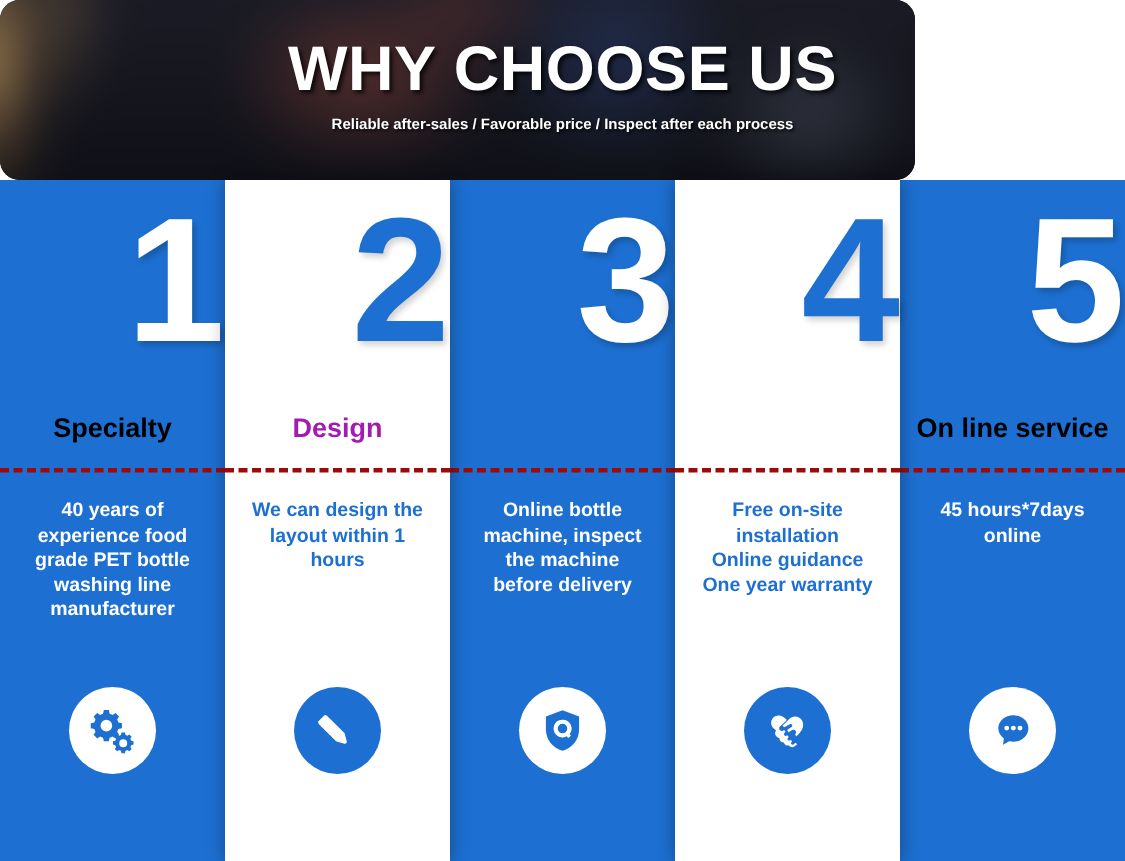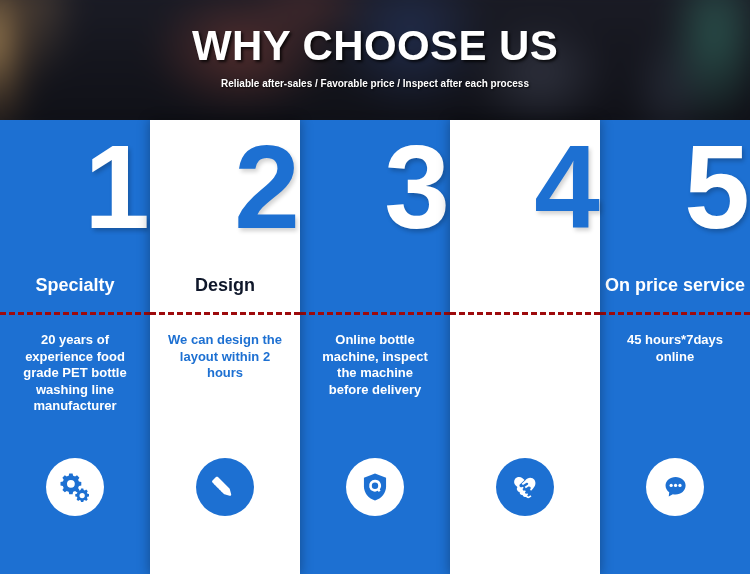--- a/index.html
+++ b/index.html
@@ -13,23 +13,24 @@
     position:relative;
     width:750px; height:574px;
     overflow:hidden;
     background:#ffffff;
   }
 
   
   .banner {
     position:absolute;
     left:0; top:0;
-    width:750px; height:120px;
+    width:610px; height:120px;
     overflow:hidden;
     background:#14161f;
+    border-radius:13px;
   }
   .banner-bg {
     position:absolute; inset:-20px;
     background:
       radial-gradient(ellipse 70px 150px at 8px 60px, rgba(226,180,110,0.80) 0%, rgba(140,100,55,0.30) 45%, rgba(20,22,30,0) 75%),
       radial-gradient(ellipse 55px 120px at 60px 20px, rgba(120,96,70,0.45) 0%, rgba(20,22,30,0) 70%),
       radial-gradient(ellipse 130px 90px at 260px 70px, rgba(150,70,60,0.48) 0%, rgba(20,22,30,0) 72%),
       radial-gradient(ellipse 90px 70px at 330px 20px, rgba(120,60,55,0.40) 0%, rgba(20,22,30,0) 70%),
       radial-gradient(ellipse 110px 110px at 430px 55px, rgba(40,60,110,0.55) 0%, rgba(20,22,30,0) 72%),
       radial-gradient(ellipse 100px 80px at 560px 95px, rgba(90,95,115,0.40) 0%, rgba(20,22,30,0) 72%),
@@ -99,22 +100,22 @@
   
   .heading {
     position:absolute;
     left:0; right:0;
     top:155px;
     text-align:center;
     font-size:18px;
     font-weight:bold;
     white-space:nowrap;
   }
-  .col.blue  .heading { color:#ffffff; }
-  .col.white .heading { color:#0f172a; }
+  .col.blue  .heading { color:#000000; }
+  .col.white .heading { color:#a21caf; }
 
   
   .divider {
     position:absolute;
     left:0; right:0;
     top:192px;
     height:0;
     border-top:3px dashed #9d0a0c;
   }
 
@@ -160,41 +161,41 @@
     <div class="banner-title">WHY CHOOSE US</div>
     <div class="banner-sub">Reliable after-sales / Favorable price / Inspect after each process</div>
   </div>
 
   <div class="columns">
 
     <div class="col blue col-1">
       <div class="num">1</div>
       <div class="heading">Specialty</div>
       <div class="divider"></div>
-      <div class="body-text">20 years of
+      <div class="body-text">40 years of
 experience food
 grade PET bottle
 washing line
 manufacturer</div>
       <div class="icon-badge">
         <span>
           <svg width="32" height="32" viewBox="0 0 32 32">
             <path d="M13.6 2.4h-3.4l-.5 2.4a7.8 7.8 0 0 0-1.9.8L5.8 4.3 3.4 6.7l1.3 2c-.35.6-.62 1.23-.8 1.9l-2.4.5v3.4l2.4.5c.18.67.45 1.3.8 1.9l-1.3 2 2.4 2.4 2-1.3c.6.35 1.23.62 1.9.8l.5 2.4h3.4l.5-2.4c.67-.18 1.3-.45 1.9-.8l2 1.3 2.4-2.4-1.3-2c.35-.6.62-1.23.8-1.9l2.4-.5v-3.4l-2.4-.5a7.8 7.8 0 0 0-.8-1.9l1.3-2-2.4-2.4-2 1.3a7.8 7.8 0 0 0-1.9-.8l-.5-2.4zm-1.7 6.5a3.9 3.9 0 1 1 0 7.8 3.9 3.9 0 0 1 0-7.8z"></path>
             <path d="M24.3 17.4h-2.3l-.35 1.6c-.42.12-.82.28-1.2.5l-1.35-.9-1.6 1.6.9 1.35c-.22.38-.38.78-.5 1.2l-1.6.35v2.3l1.6.35c.12.42.28.82.5 1.2l-.9 1.35 1.6 1.6 1.35-.9c.38.22.78.38 1.2.5l.35 1.6h2.3l.35-1.6c.42-.12.82-.28 1.2-.5l1.35.9 1.6-1.6-.9-1.35c.22-.38.38-.78.5-1.2l1.6-.35v-2.3l-1.6-.35a5.3 5.3 0 0 0-.5-1.2l.9-1.35-1.6-1.6-1.35.9a5.3 5.3 0 0 0-1.2-.5l-.35-1.6zm-1.15 4.5a2.65 2.65 0 1 1 0 5.3 2.65 2.65 0 0 1 0-5.3z"></path>
           </svg>
         </span>
       </div>
     </div>
 
     <div class="col white col-2">
       <div class="num">2</div>
       <div class="heading">Design</div>
       <div class="divider"></div>
       <div class="body-text">We can design the
-layout within 2
+layout within 1
 hours</div>
       <div class="icon-badge">
         <span>
           <svg width="32" height="32" viewBox="0 0 32 32">
             <g transform="rotate(-45 16 16)">
               <path d="M11.4 2.6h5.2c.8 0 1.45.65 1.45 1.45v16.2c0 .2-.05.4-.15.57l-2.6 4.6c-.5.9-1.8.9-2.3 0l-2.6-4.6a1.2 1.2 0 0 1-.15-.57V4.05c0-.8.65-1.45 1.45-1.45z"></path>
               <rect x="10.4" y="6.3" width="3.2" height="1.5" fill="#ffffff"></rect>
               <rect x="10.4" y="9.6" width="4.6" height="1.5" fill="#ffffff"></rect>
               <rect x="10.4" y="12.9" width="3.2" height="1.5" fill="#ffffff"></rect>
               <rect x="10.4" y="16.2" width="4.6" height="1.5" fill="#ffffff"></rect>
@@ -220,33 +221,37 @@
             <path d="M16 1.6 4.2 6.1v9.1c0 7.2 4.9 13.1 11.8 15.2 6.9-2.1 11.8-8 11.8-15.2V6.1L16 1.6z"></path>
             <path d="M16 8.3a6.3 6.3 0 1 0 3.05 11.8l.95 1.2 2-1.55-.95-1.2A6.3 6.3 0 0 0 16 8.3zm0 2.9a3.4 3.4 0 1 1 0 6.8 3.4 3.4 0 0 1 0-6.8z" fill="#ffffff"></path>
           </svg>
         </span>
       </div>
     </div>
 
     <div class="col white col-4">
       <div class="num">4</div>
       <div class="divider"></div>
+      <div class="body-text">Free on-site
+installation
+Online guidance
+One year warranty</div>
       <div class="icon-badge">
         <span>
           <svg width="32" height="32" viewBox="0 0 32 32">
             <path d="M16.2 9.4c2-2.6 5-3.4 7.4-2.1 2.9 1.6 3.7 5.3 1.9 8.3-.9 1.5-2.1 2.9-3.4 4.2l-1.1-1.1c.7-.7 1-1.8.4-2.6-.5-.7-1.5-.9-2.3-.4l-2.3 1.5-1.1-1.5 3-2c.5-.35.65-1 .35-1.5-.3-.5-.95-.7-1.5-.4l-3.6 2.1-1.35-1.1 3.6-3.4z"></path>
             <path d="M15.3 9.3 11 13.3c-.7.65-.75 1.75-.1 2.45l.1.1c.6.6 1.55.7 2.25.2l.55-.4.95 1.3-.55.4c-.55.4-.7 1.2-.3 1.75.4.55 1.2.7 1.75.3l.3-.2.9 1.25-.35.25c-.5.35-.6 1.05-.25 1.55.35.5 1.05.6 1.55.25l.45-.3.85 1.2-.35.25c-.45.3-.55.9-.25 1.35.3.45.9.55 1.35.25l1.6-1.1 1 1.25-1.9 1.3c-1.15.8-2.75.5-3.55-.65l-.1-.15a2.55 2.55 0 0 1-2.85-.9 2.55 2.55 0 0 1-.45-1.05 2.6 2.6 0 0 1-2.5-1.05 2.6 2.6 0 0 1-.45-1.8 3.1 3.1 0 0 1-2-1.05 3.15 3.15 0 0 1-.25-4l-1.7-1.55c-1.9-1.75-2.15-4.7-.55-6.7 1.8-2.25 5.1-2.45 7.35-.6l1.8 1.5z"></path>
           </svg>
         </span>
       </div>
     </div>
 
     <div class="col blue col-5">
       <div class="num">5</div>
-      <div class="heading">On price service</div>
+      <div class="heading">On line service</div>
       <div class="divider"></div>
       <div class="body-text">45 hours*7days
 online</div>
       <div class="icon-badge">
         <span>
           <svg width="30" height="30" viewBox="0 0 32 32">
             <path d="M16.6 5.2c-5.9 0-10.7 4.1-10.7 9.2 0 2.9 1.55 5.5 3.95 7.2l-.55 4.6 4.35-2.55c.95.2 1.95.3 2.95.3 5.9 0 10.7-4.1 10.7-9.55S22.5 5.2 16.6 5.2z"></path>
             <circle cx="11.9" cy="14.3" r="1.75" fill="#ffffff"></circle>
             <circle cx="16.6" cy="14.3" r="1.75" fill="#ffffff"></circle>
             <circle cx="21.3" cy="14.3" r="1.75" fill="#ffffff"></circle>

